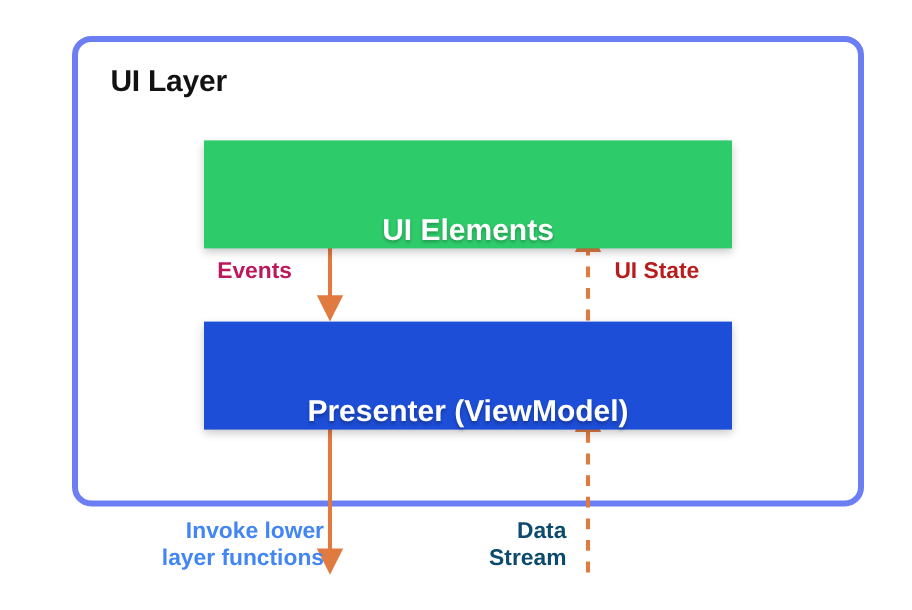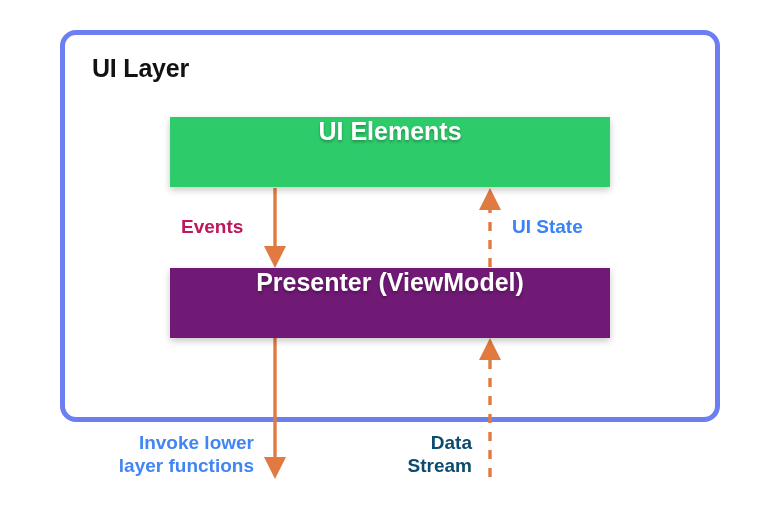--- a/index.html
+++ b/index.html
@@ -40,23 +40,23 @@
     color: #121212;
     letter-spacing: -0.2px;
     white-space: nowrap;
   }
 
   
   .node-box {
     position: absolute;
     left: 170px;
     width: 440px;
-    height: 70px;
+    height: 90px;
     display: flex;
-    align-items: flex-start;
+    align-items: flex-end;
     justify-content: center;
     color: #ffffff;
     font-size: 25px;
     font-weight: bold;
     text-shadow: 0 2px 3px rgba(0,0,0,0.28);
     box-shadow: 0 3px 7px rgba(0,0,0,0.22);
     box-sizing: border-box;
     white-space: nowrap;
   }
   #ui-elements-box {
@@ -91,21 +91,21 @@
     left: 181px;
     top: 215px;
     text-align: right;
   }
   #ui-state-label {
     left: 512px;
     top: 215px;
     text-align: left;
   }
   #invoke-label {
-    left: 56px;
+    left: 72px;
     top: 431px;
     width: 198px;
     text-align: right;
   }
   #data-stream-label {
     left: 300px;
     top: 431px;
     width: 172px;
     text-align: right;
   }
@@ -139,27 +139,27 @@
     <g>
       <line x1="490" y1="477" x2="490" y2="360" stroke="#e07a41" stroke-width="3.4" stroke-dasharray="9 9"></line>
       <polygon points="490,338 479,360 501,360" fill="#e07a41"></polygon>
     </g>
   </svg>
 
   <div class="node-box" id="ui-elements-box" style="background: rgb(46, 203, 107); color: rgb(255, 255, 255);">
     <span>UI Elements</span>
   </div>
 
-  <div class="node-box" id="presenter-box" style="background: #701a75; color: rgb(255, 255, 255);">
+  <div class="node-box" id="presenter-box" style="background: #1d4ed8; color: rgb(255, 255, 255);">
     <span>Presenter (ViewModel)</span>
   </div>
 
   <div class="edge-label" id="events-label" style="color: #be185d;">Events</div>
 
-  <div class="edge-label" id="ui-state-label" style="color: #3b82f6;">UI State</div>
+  <div class="edge-label" id="ui-state-label" style="color: #b91c1c;">UI State</div>
 
   <div class="edge-label" id="invoke-label" style="color: rgb(66, 133, 244);">Invoke lower
 layer functions</div>
 
   <div class="edge-label" id="data-stream-label" style="color: #0c4a6e;">Data
 Stream</div>
 
 </div>
 
 </body></html>

